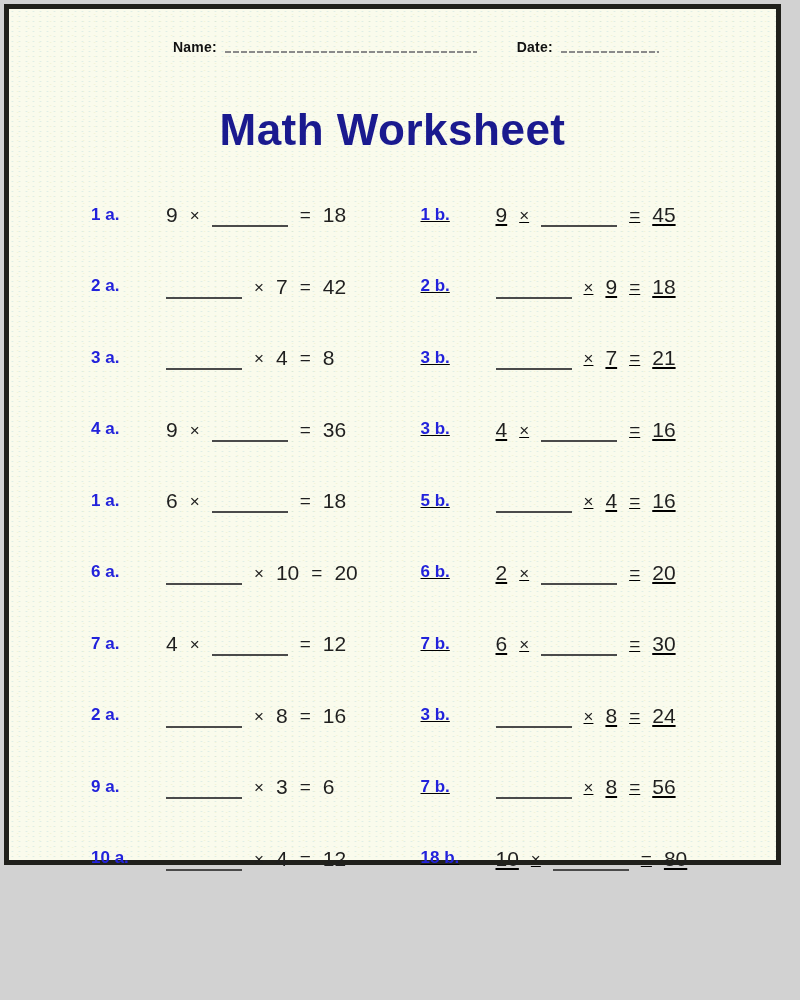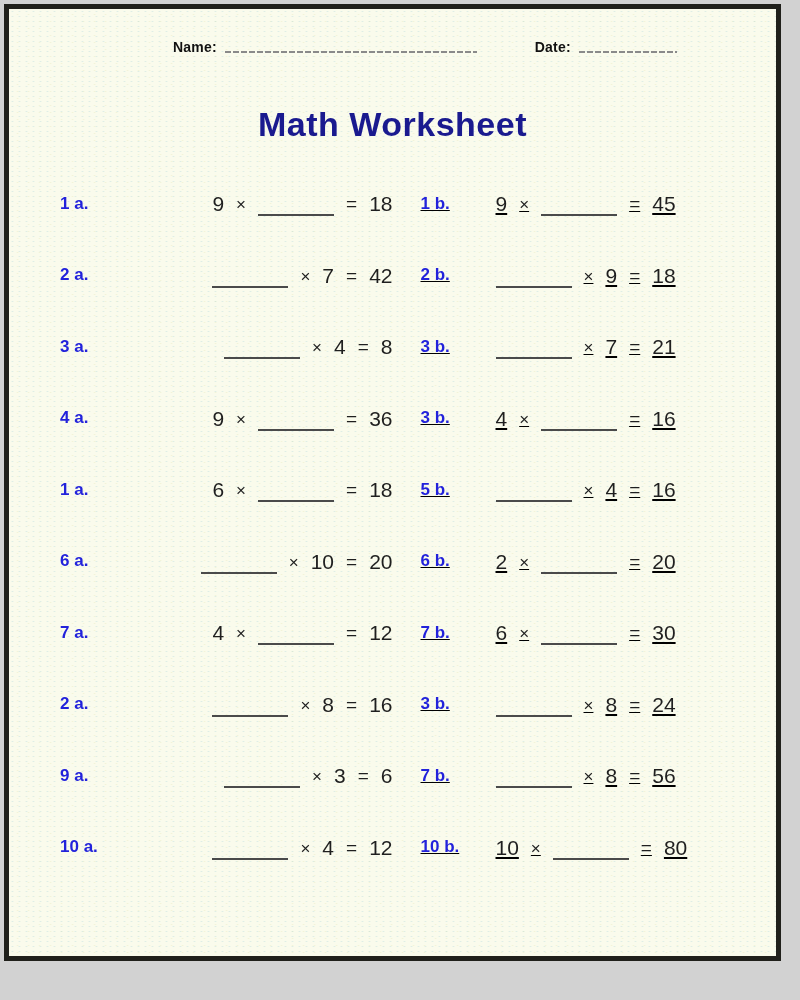--- a/index.html
+++ b/index.html
@@ -12,21 +12,21 @@
     position: relative;
     overflow: hidden;
     background: var(--outer-bg, #d2d2d2);
     font-family: "Liberation Sans", sans-serif;
   }
   .sheet {
     position: absolute;
     left: 4px;
     top: 4px;
     width: 777px;
-    height: 957px;
+    height: 861px;
     box-sizing: border-box;
     border: 5px solid var(--frame-border, #20201b);
     background-color: var(--page-bg, #fafbec);
     background-image:
       radial-gradient(rgba(120, 190, 210, 0.22) 0.8px, transparent 1.1px),
       radial-gradient(rgba(215, 215, 140, 0.20) 0.8px, transparent 1.1px);
     background-size: 7px 5px, 11px 7px;
     background-position: 0 0, 3px 2px;
   }
   .header-line {
@@ -40,40 +40,40 @@
     color: #111;
     letter-spacing: 0.2px;
   }
   .write-line {
     height: 2px;
     background-image: repeating-linear-gradient(90deg, #8a8a8a 0 6px, rgba(0,0,0,0) 6px 8px);
     margin: 0 0 2px 8px;
   }
   .name-line { width: 252px; }
   .date-line { width: 98px; }
-  .date-label { margin-left: 22px; padding-left: 36px; }
+  .date-label { margin-left: 4px; padding-left: 36px; }
   .title {
     margin: 50px 0 0 0;
     text-align: center;
-    font-size: 34px;
+    font-size: 44px;
     font-weight: bold;
     color: var(--title, #1a1a8f);
     letter-spacing: 0.5px;
   }
   .problems-grid {
     margin-top: 24px;
     display: grid;
     grid-template-columns: 1fr 1fr;
     grid-auto-rows: 71.5px;
   }
   .problem {
     display: flex;
     align-items: center;
   }
-  .problem.col-a { padding-left: 51px; justify-content: space-between; }
+  .problem.col-a { padding-left: 82px; }
   .problem.col-b { padding-left: 28px; text-decoration: underline; }
   .plabel {
     width: 75px;
     flex: 0 0 75px;
     font-size: 17px;
     font-weight: bold;
     color: var(--label, #2222db);
   }
   .expr {
     display: flex;
@@ -300,21 +300,21 @@
         <span class="plabel">10 a.</span>
         <span class="expr">
           <span class="answer-blank"></span>
           <span class="op">×</span>
           <span class="num">4</span>
           <span class="eq">=</span>
           <span class="num">12</span>
         </span>
       </div>
       <div class="problem col-b">
-        <span class="plabel">10 b.</span>
+        <span class="plabel">18 b.</span>
         <span class="expr">
           <span class="num">10</span>
           <span class="op">×</span>
           <span class="answer-blank"></span>
           <span class="eq">=</span>
           <span class="num">80</span>
         </span>
       </div>
     </div>
 </div>

